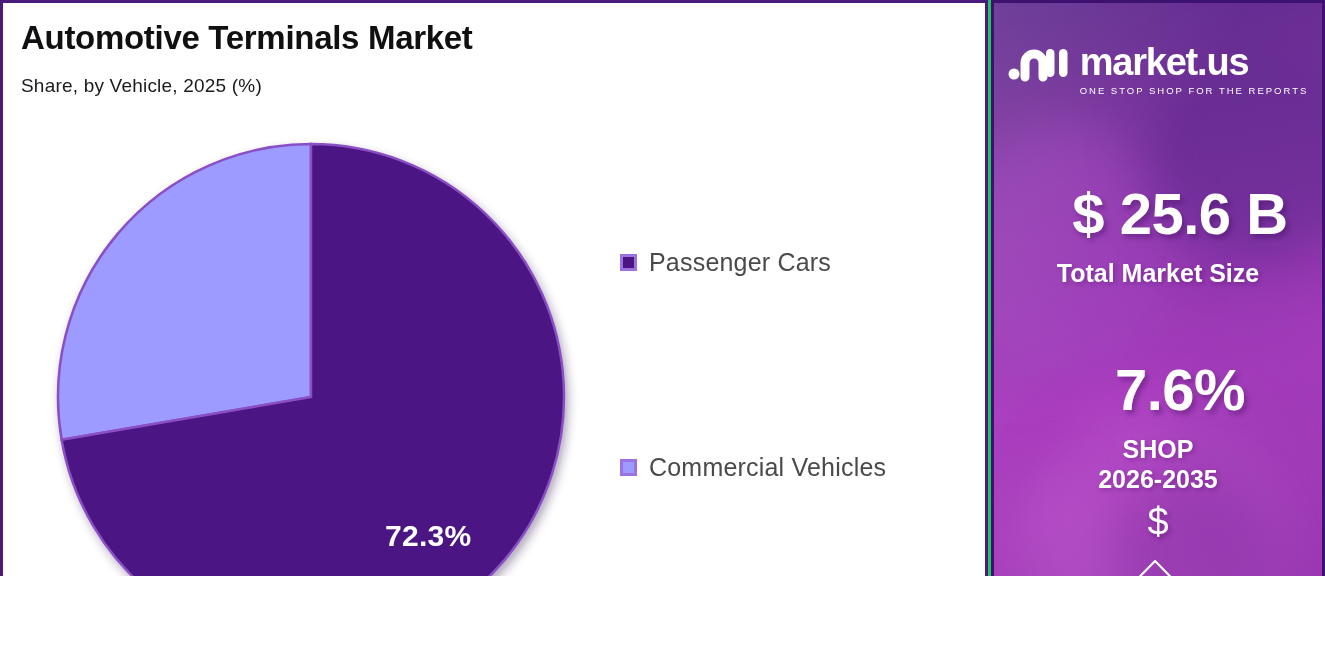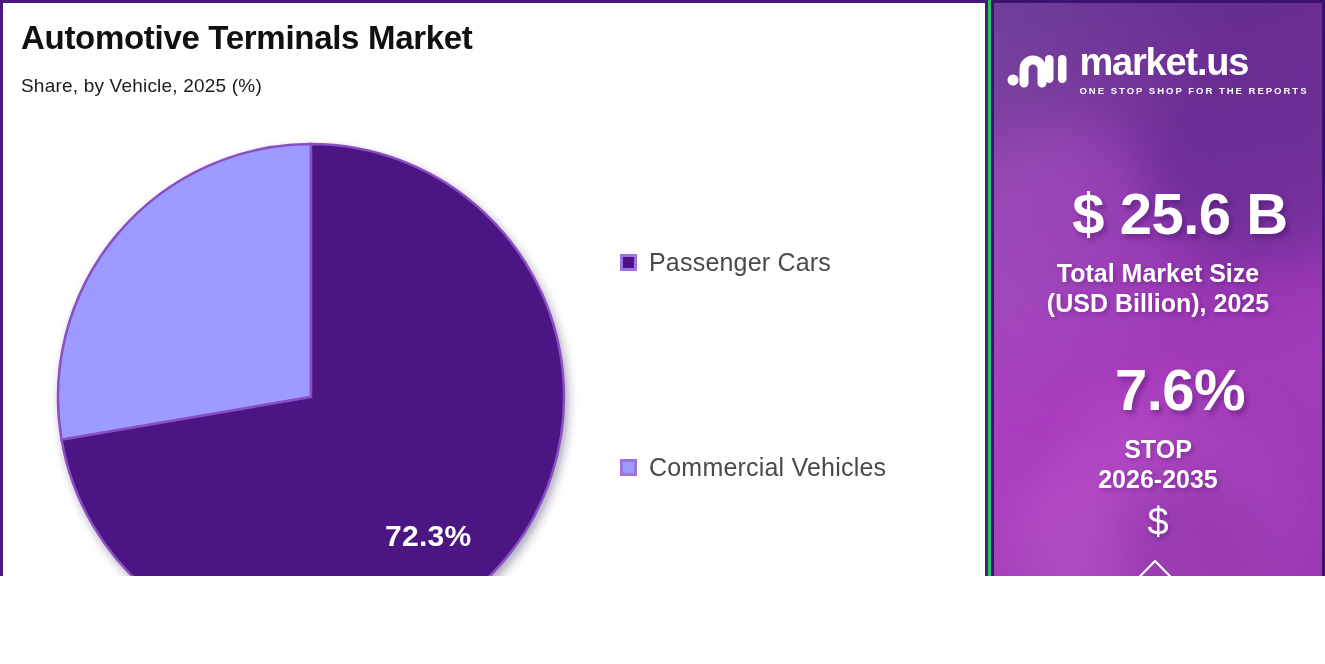--- a/index.html
+++ b/index.html
@@ -135,35 +135,34 @@
     position: absolute; left: 0; top: 0; width: 100%; height: 100%;
     background: linear-gradient(115deg, rgba(255,255,255,0.10) 0%, rgba(255,255,255,0.0) 40%);
     pointer-events: none;
   }
 
   #logo-row {
     position: absolute;
     left: 0; top: 40px;
     width: 100%;
     display: flex;
-    align-items: center;
     justify-content: center;
   }
   #logo-mark { flex: none; margin-right: 10px; }
   #logo-text-block { display: flex; flex-direction: column; }
   #logo-wordmark {
     font-size: 38px;
     font-weight: bold;
     color: #ffffff;
     letter-spacing: -1.2px;
     line-height: 1;
   }
   #logo-tagline {
     font-size: 9.5px;
-    font-weight: bold;
+    font-weight: normal;
     color: #ffffff;
     letter-spacing: 2.0px;
     margin-top: 4px;
     white-space: nowrap;
   }
 
   .stat-block { position: absolute; left: 0; width: 100%; text-align: center; }
   #stat-size  { top: 182px; }
   #stat-cagr  { top: 358px; }
 
@@ -267,28 +266,27 @@
       <span id="logo-text-block">
         <span id="logo-wordmark">market.us</span>
         <span id="logo-tagline">ONE STOP SHOP FOR THE REPORTS</span>
       </span>
     </div>
 
     <div class="stat-block" id="stat-size">
       <div class="stat-value">$ 25.6 B</div>
       <div class="stat-caption">
         <span>Total Market Size</span>
-        <span class="stat-caption-line2">(USD Billion), 2025</span>
       </div>
     </div>
 
     <div class="stat-block" id="stat-cagr">
       <div class="stat-value">7.6%</div>
       <div class="stat-caption">
-        <span>STOP</span>
+        <span>SHOP</span>
         <span class="stat-caption-line2">2026-2035</span>
       </div>
     </div>
 
     <div id="dollar-glyph">$</div>
 
     <div id="arrows-group">
       <svg id="arrows-svg" viewBox="0 0 334 120" preserveAspectRatio="none">
         <g fill="none" stroke="#ffffff" stroke-width="2.2" stroke-linejoin="round">
           <path d="M52 78 L82 48 L112 78 L97 78 L97 120 L67 120 L67 78 Z"></path>

